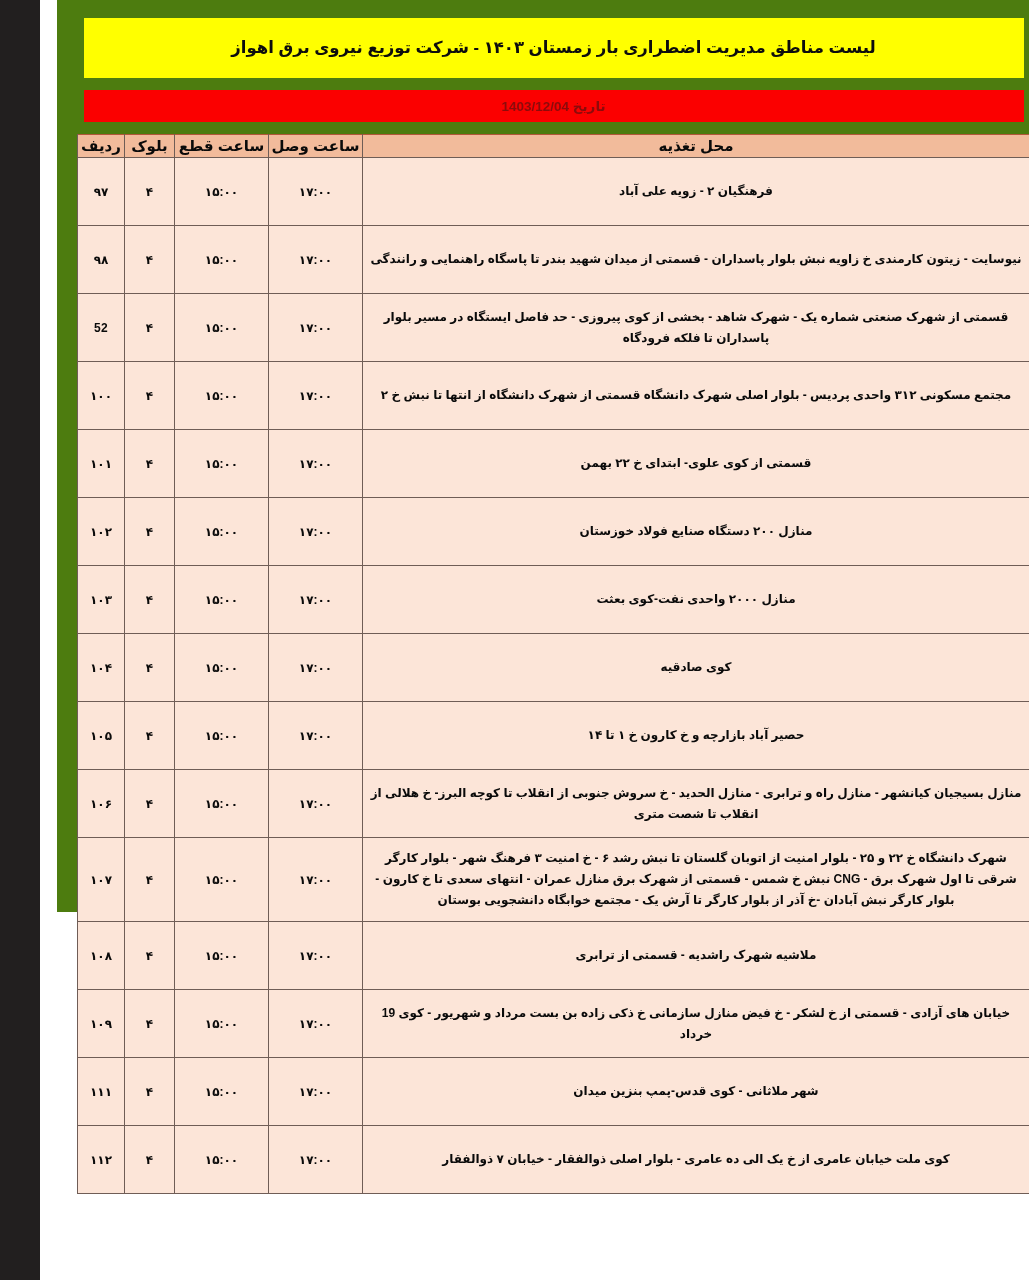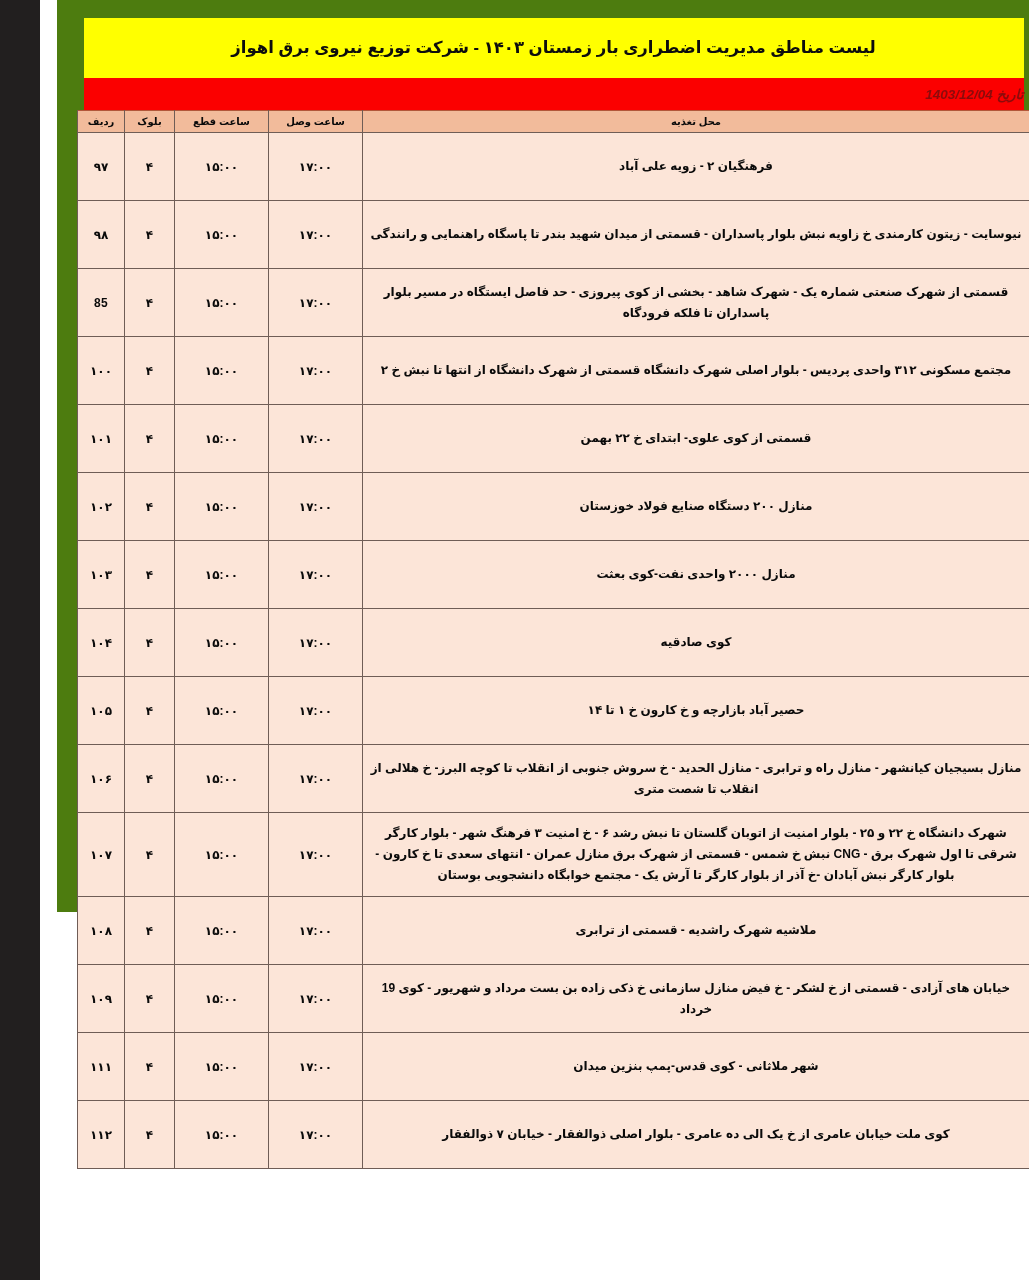--- a/index.html
+++ b/index.html
@@ -50,28 +50,27 @@
   .title-banner .title-text {
     font-size: 16.5px;
     font-weight: bold;
     color: #0d0d0d;
     letter-spacing: 0px;
     text-align: center;
     line-height: 1.2;
   }
   .date-banner {
     width: 940px;
-    margin: 0 auto;
+    margin: 12px auto;
     background: #fb0000;
     height: 32px;
     display: flex;
     align-items: center;
-    justify-content: flex-start;
+    justify-content: center;
     direction: rtl;
-    font-style: italic;
   }
   .date-banner .date-text {
     font-size: 13.5px;
     font-weight: bold;
     color: #8c0b0b;
     letter-spacing: 0.3px;
   }
   
   table.schedule {
     width: 940px;
@@ -83,21 +82,21 @@
   }
   table.schedule th,
   table.schedule td {
     border: 1px solid #6f5d56;
     text-align: center;
     vertical-align: middle;
     color: #0a0a0a;
   }
   table.schedule thead th {
     background: #f2bb9b;
-    font-size: 10px;
+    font-size: 15px;
     font-weight: bold;
     height: 22px;
     padding: 2px 0;
     border-top: 1px solid #b2573a;
   }
   table.schedule tbody td {
     background: #fce5d8;
     font-size: 12px;
     font-weight: bold;
     padding: 10px 6px;
@@ -167,21 +166,21 @@
             <td class="c-time">۱۷:۰۰</td>
             <td class="c-time">۱۵:۰۰</td>
             <td class="c-block">۴</td>
             <td class="c-row">۹۸</td>
           </tr>
           <tr>
             <td class="c-feed">قسمتی از شهرک صنعتی شماره یک - شهرک شاهد - بخشی از کوی پیروزی - حد فاصل ایستگاه در مسیر بلوار پاسداران تا فلکه فرودگاه</td>
             <td class="c-time">۱۷:۰۰</td>
             <td class="c-time">۱۵:۰۰</td>
             <td class="c-block">۴</td>
-            <td class="c-row">85</td>
+            <td class="c-row">52</td>
           </tr>
           <tr>
             <td class="c-feed">مجتمع مسکونی ۳۱۲ واحدی پردیس - بلوار اصلی شهرک دانشگاه قسمتی از شهرک دانشگاه از انتها تا نبش خ ۲</td>
             <td class="c-time">۱۷:۰۰</td>
             <td class="c-time">۱۵:۰۰</td>
             <td class="c-block">۴</td>
             <td class="c-row">۱۰۰</td>
           </tr>
           <tr>
             <td class="c-feed">قسمتی از کوی علوی- ابتدای خ ۲۲ بهمن</td>

